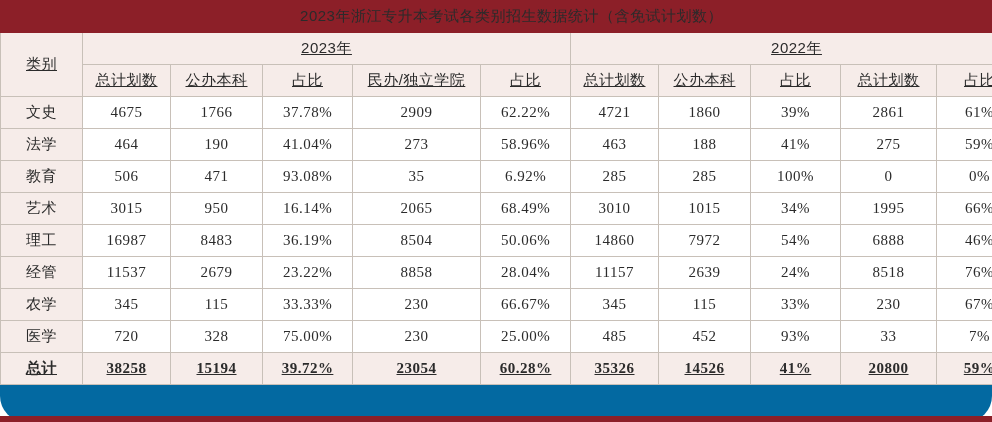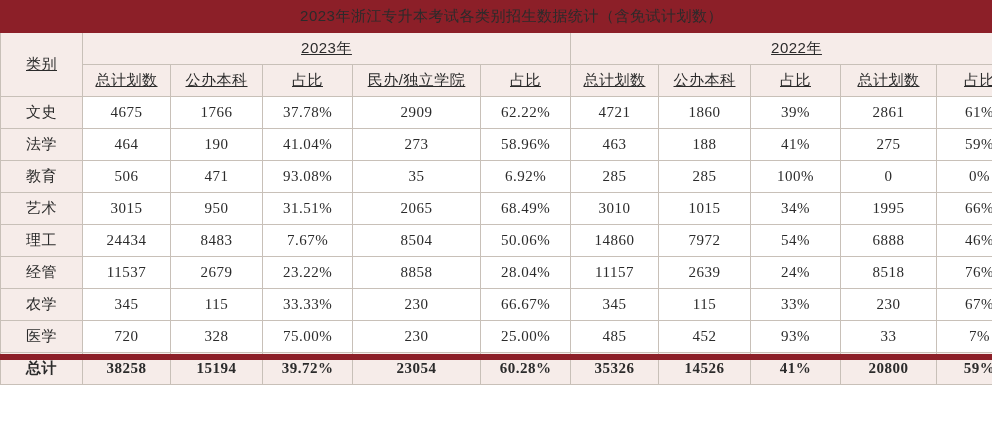--- a/index.html
+++ b/index.html
@@ -8,24 +8,25 @@
     background: #ffffff;
   }
   body {
     width: 992px;
     height: 422px;
     font-family: "Liberation Sans", sans-serif;
     overflow: hidden;
   }
   .sheet {
     width: 992px;
-    height: 360px;
+    height: 422px;
     position: relative;
-    background: #fdba74;
+    background: #0369a1;
     box-sizing: border-box;
+    border-radius: 26px;
   }
   table.stat {
     border-collapse: collapse;
     width: 992px;
     table-layout: fixed;
   }
   table.stat td, table.stat th {
     border: 1px solid #c8c0b8;
     text-align: center;
     vertical-align: middle;
@@ -71,20 +72,21 @@
   td.rowlabel {
     background: #f6ece9;
     font-weight: bold;
     font-size: 16px;
     text-align: left;
     padding-left: 14px;
   }
   tr.total td {
     background: #f6ece9;
     font-weight: bold;
+    text-decoration: underline;
   }
   tr.total td.rowlabel {
     font-weight: bold;
   }
   td.num {
     background: #ffffff;
     font-family: "Liberation Serif", serif;
     font-size: 16px;
   }
   tr.total td.num {
@@ -179,35 +181,35 @@
         <td class="num">285</td>
         <td class="num">100%</td>
         <td class="num">0</td>
         <td class="num">0%</td>
       </tr>
 
       <tr>
         <td class="rowlabel">艺术</td>
         <td class="num">3015</td>
         <td class="num">950</td>
-        <td class="num">31.51%</td>
+        <td class="num">16.14%</td>
         <td class="num">2065</td>
         <td class="num">68.49%</td>
         <td class="num">3010</td>
         <td class="num">1015</td>
         <td class="num">34%</td>
         <td class="num">1995</td>
         <td class="num">66%</td>
       </tr>
 
       <tr>
         <td class="rowlabel">理工</td>
-        <td class="num">24434</td>
+        <td class="num">16987</td>
         <td class="num">8483</td>
-        <td class="num">7.67%</td>
+        <td class="num">36.19%</td>
         <td class="num">8504</td>
         <td class="num">50.06%</td>
         <td class="num">14860</td>
         <td class="num">7972</td>
         <td class="num">54%</td>
         <td class="num">6888</td>
         <td class="num">46%</td>
       </tr>
 
       <tr>

